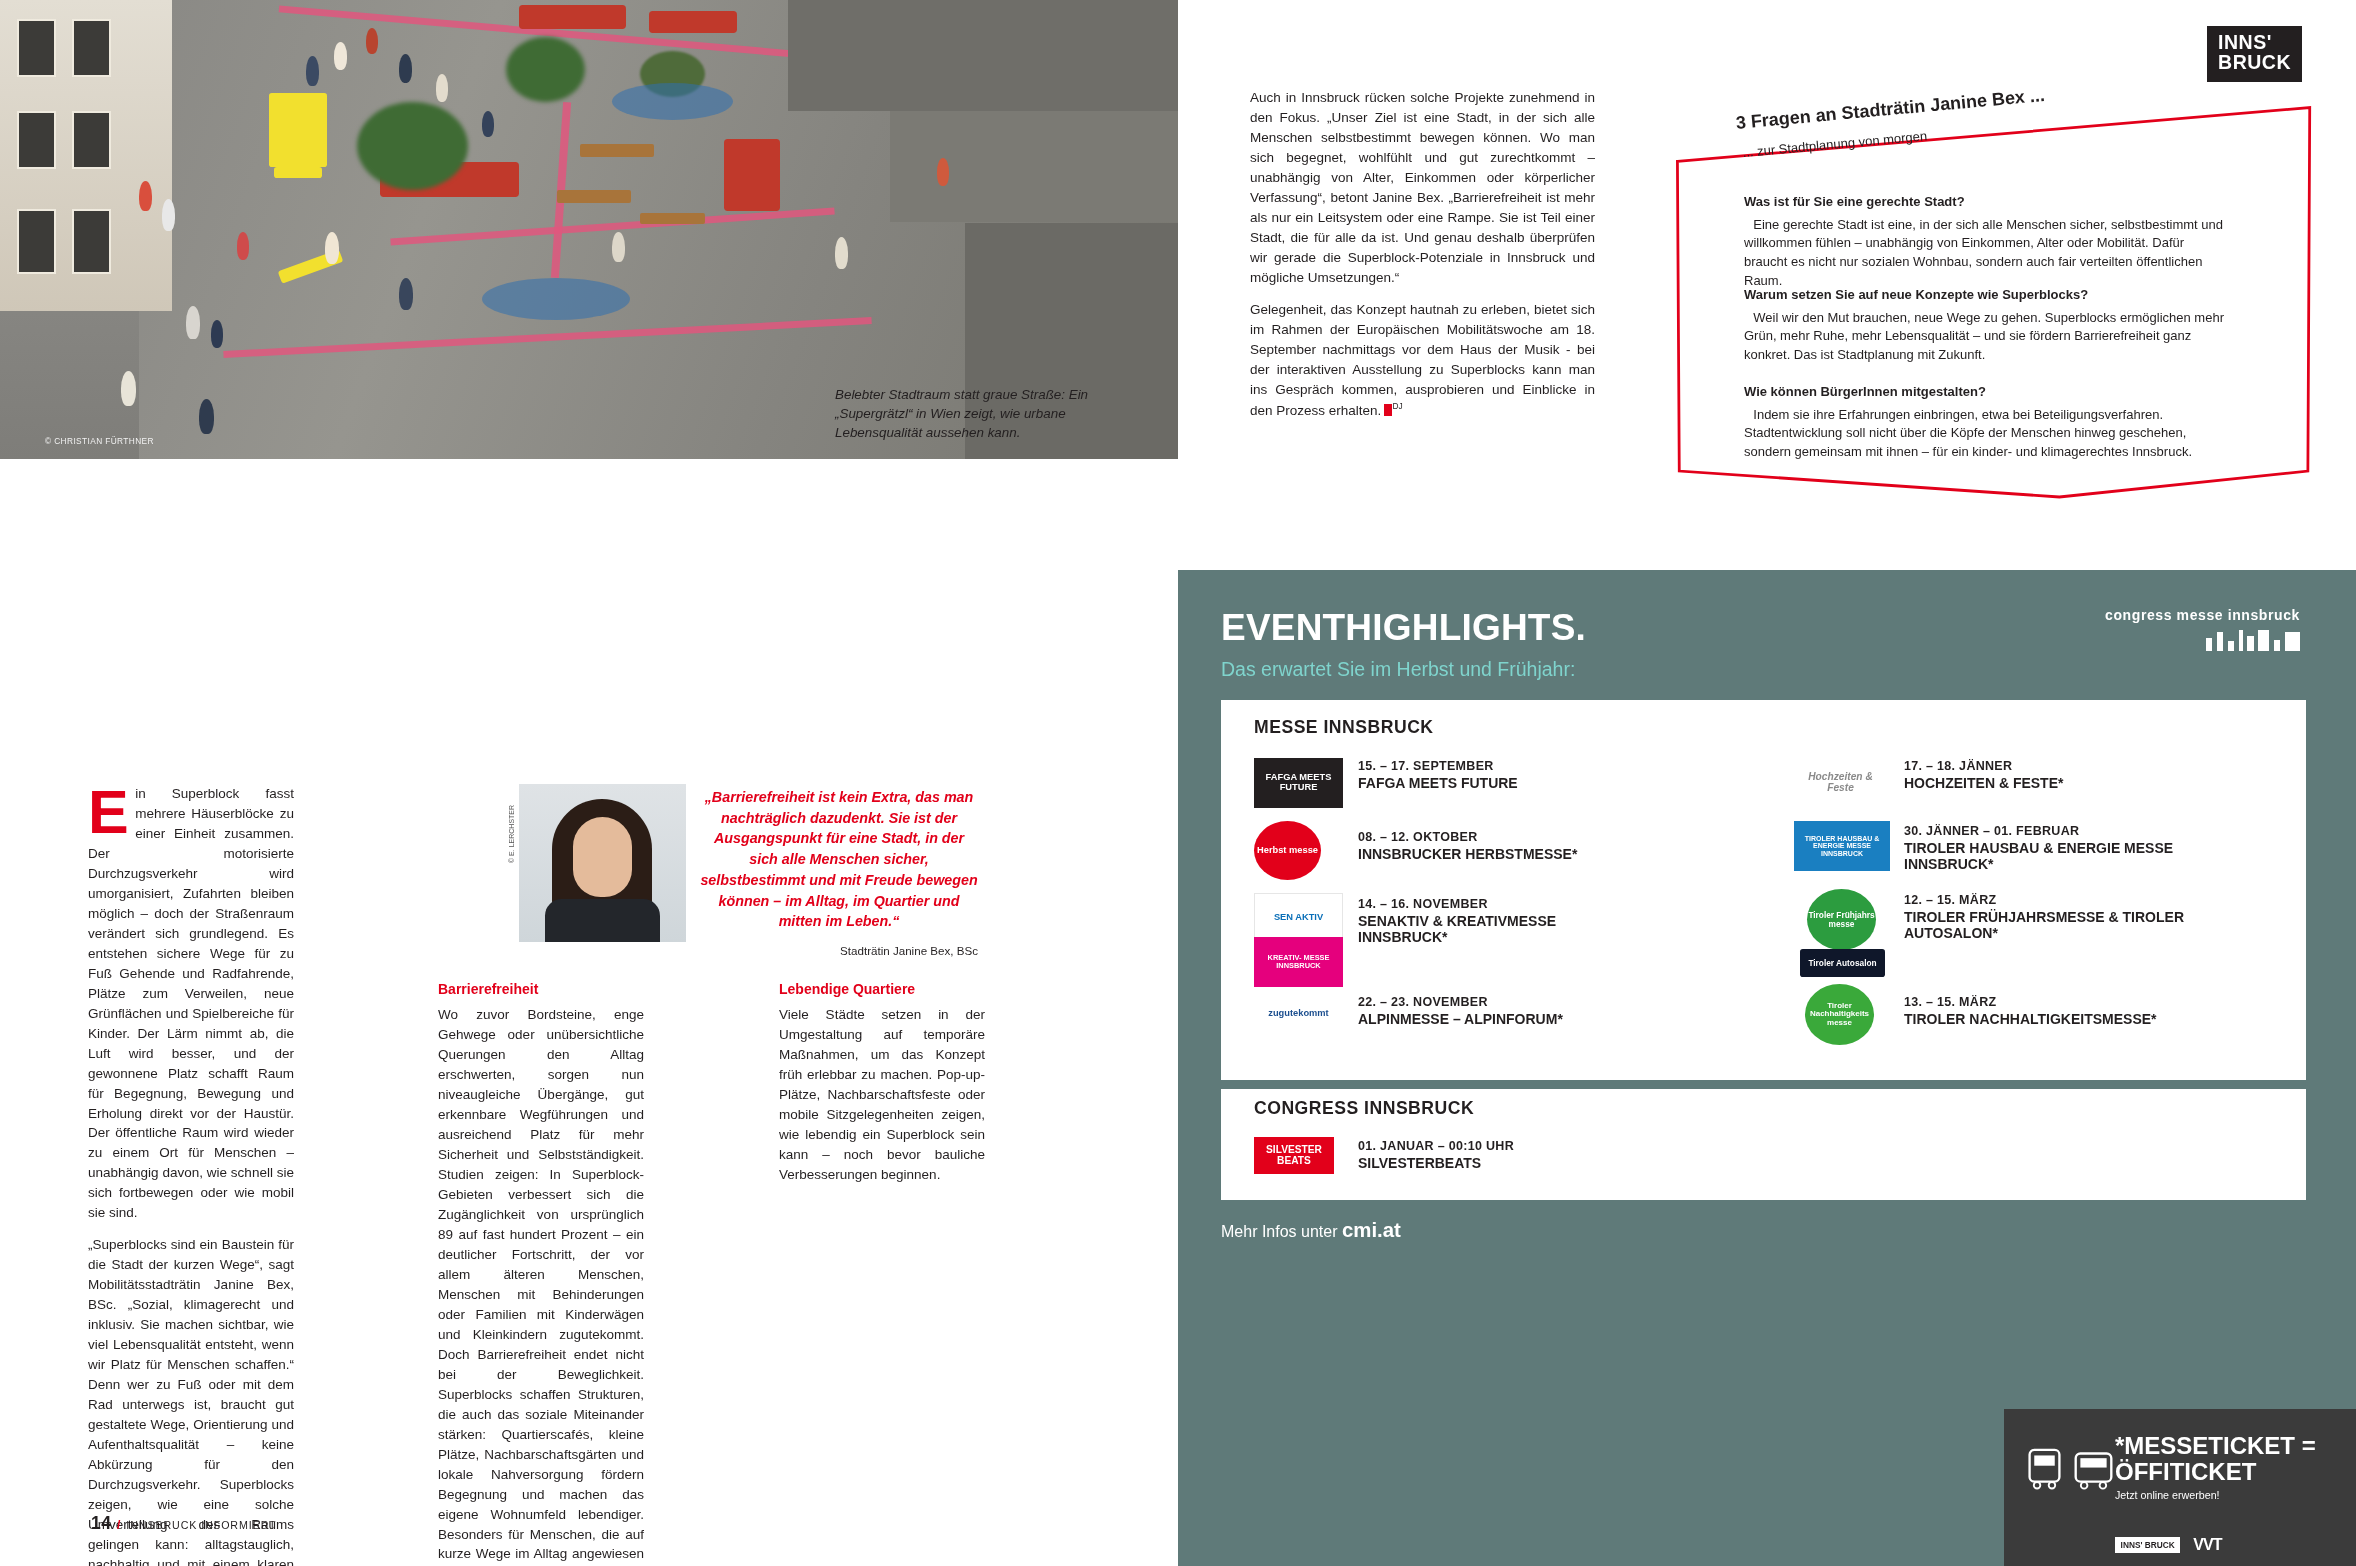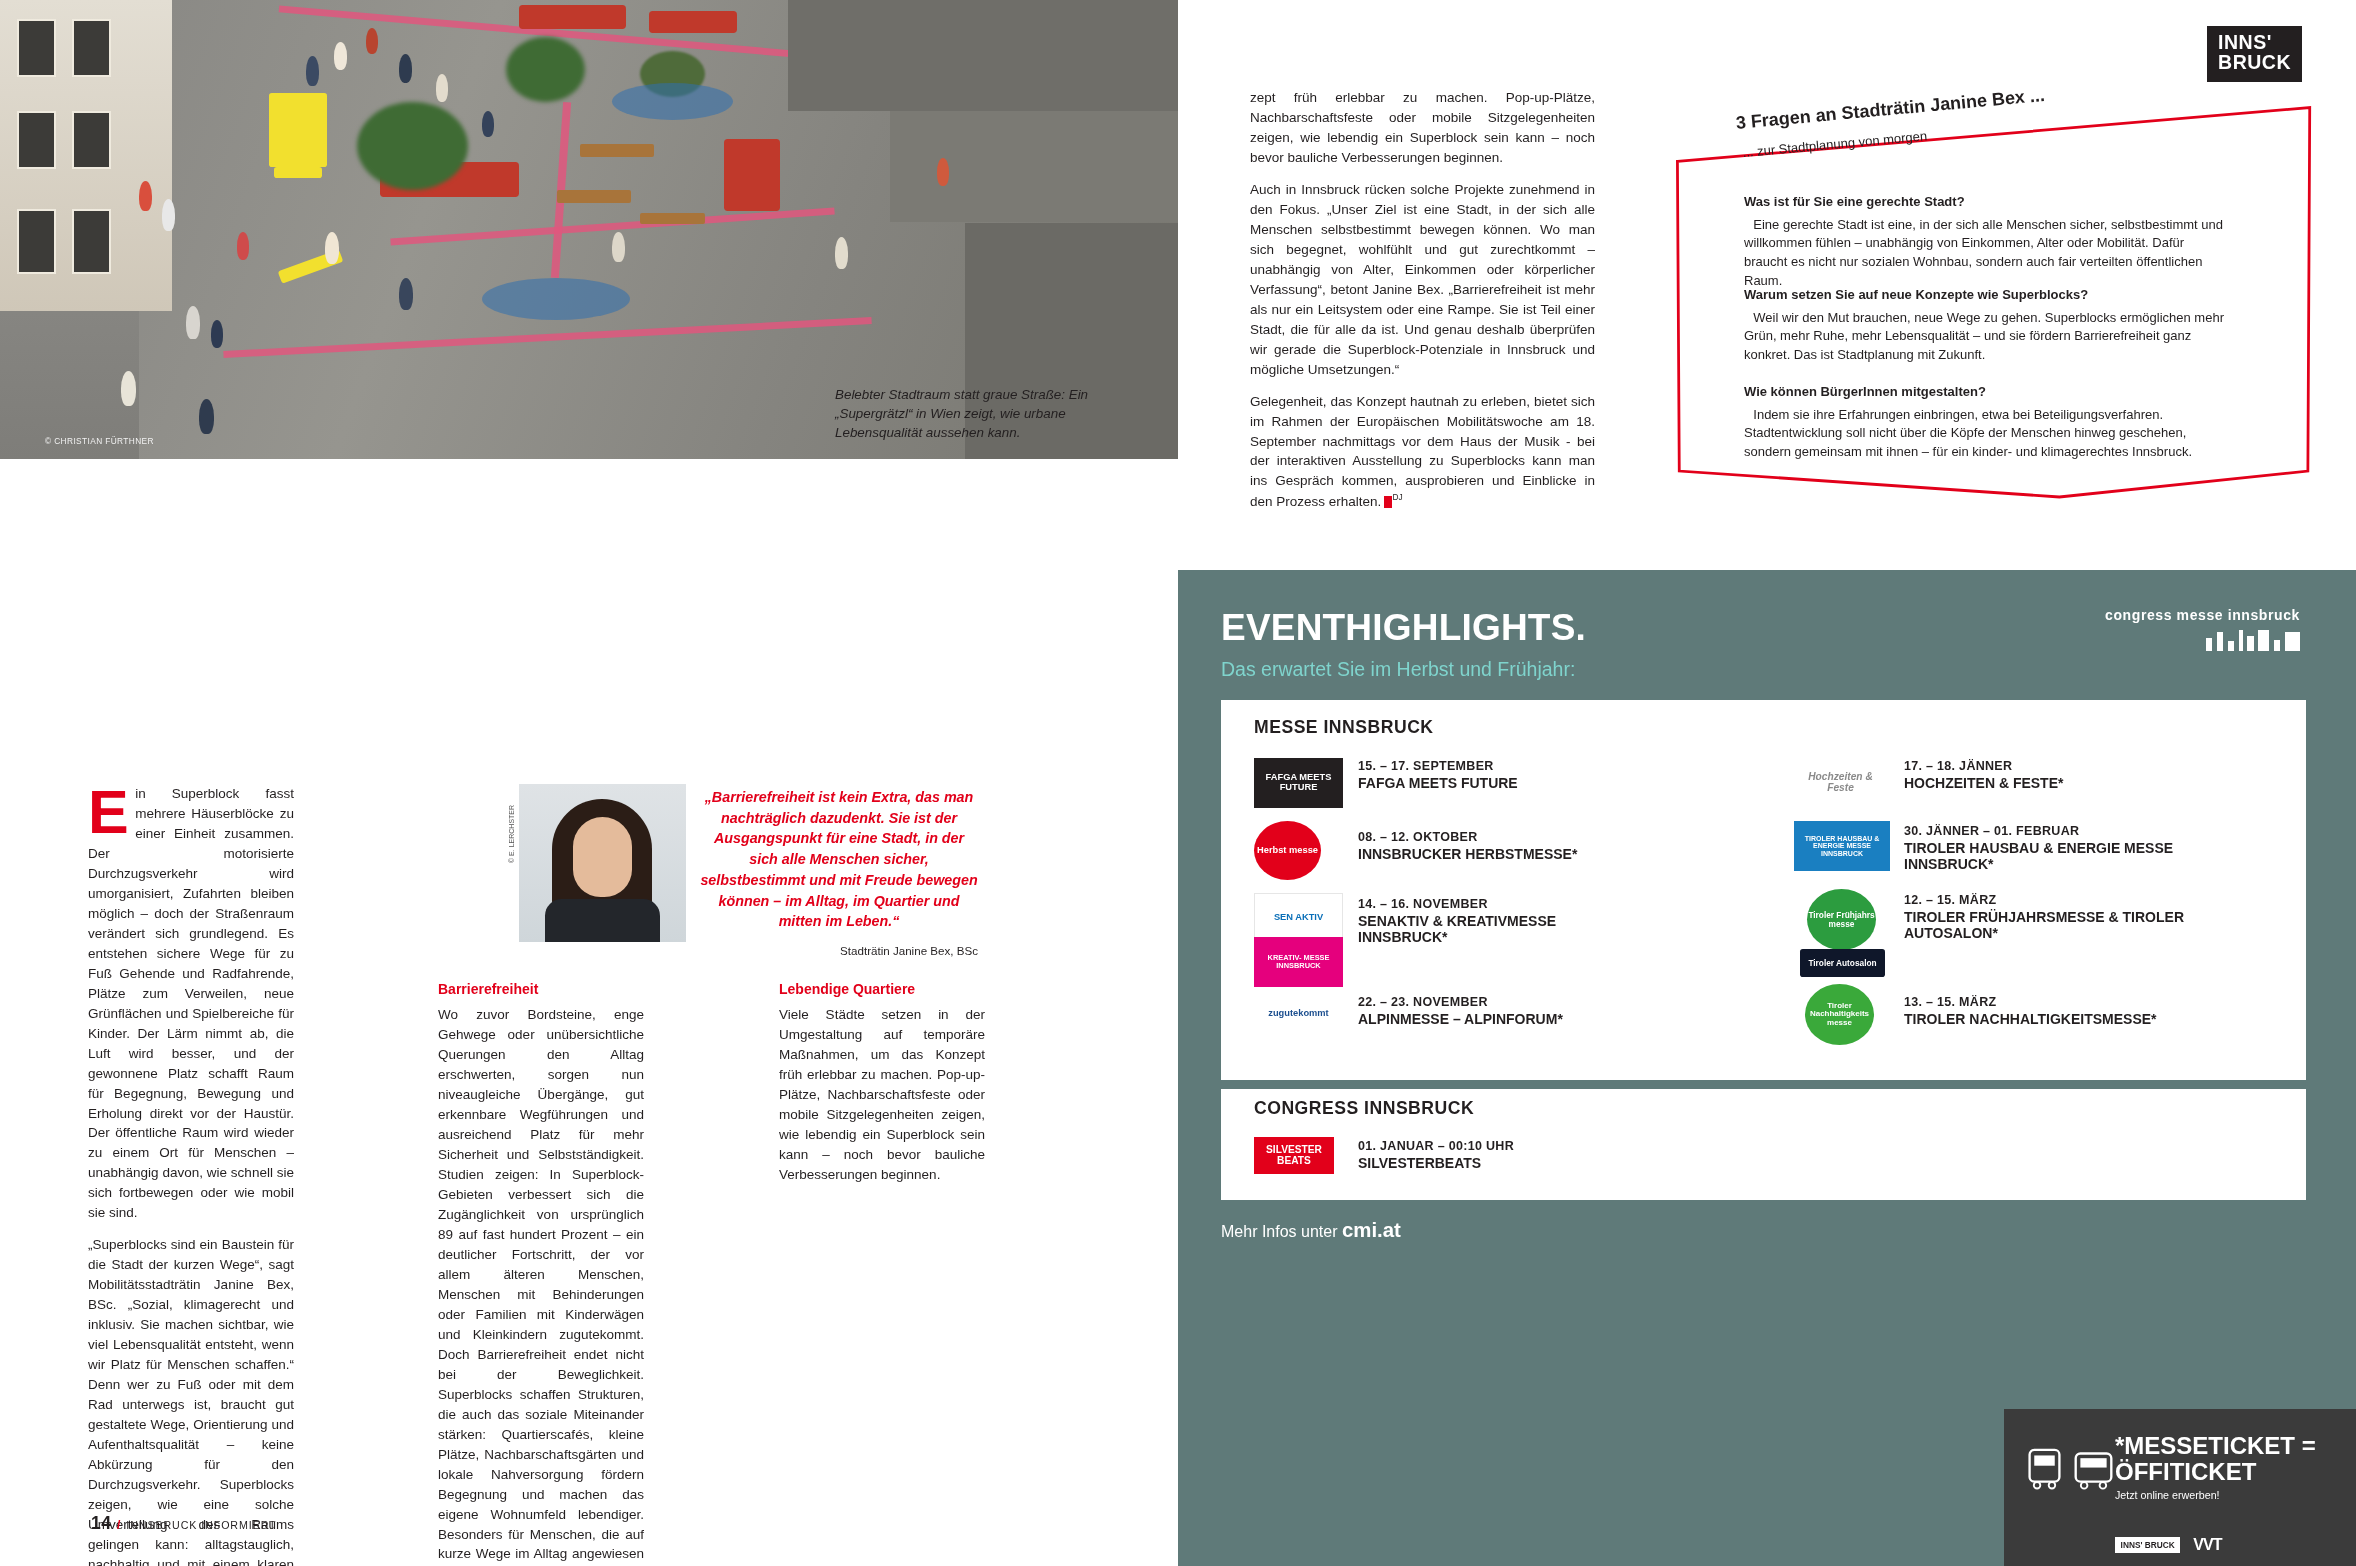--- a/index.html
+++ b/index.html
@@ -304,21 +304,20 @@
   </div>
 
   <div class="right-page">
 
     <div class="logo">
       <div>INNS'</div>
       <div>BRUCK</div>
     </div>
 
     <div class="rcol">
-      <p>zept früh erlebbar zu machen. Pop-up-Plätze, Nachbarschaftsfeste oder mobile Sitzgelegenheiten zeigen, wie lebendig ein Superblock sein kann – noch bevor bauliche Verbesserungen beginnen.</p>
       <p>Auch in Innsbruck rücken solche Projekte zunehmend in den Fokus. „Unser Ziel ist eine Stadt, in der sich alle Menschen selbstbestimmt bewegen können. Wo man sich begegnet, wohlfühlt und gut zurechtkommt – unabhängig von Alter, Einkommen oder körperlicher Verfassung“, betont Janine Bex. „Barrierefreiheit ist mehr als nur ein Leitsystem oder eine Rampe. Sie ist Teil einer Stadt, die für alle da ist. Und genau deshalb überprüfen wir gerade die Superblock-Potenziale in Innsbruck und mögliche Umsetzungen.“</p>
       <p><span>Gelegenheit, das Konzept hautnah zu erleben, bietet sich im Rahmen der Europäischen Mobilitätswoche am 18. September nachmittags vor dem Haus der Musik - bei der interaktiven Ausstellung zu Superblocks kann man ins Gespräch kommen, ausprobieren und Einblicke in den Prozess erhalten.</span><span class="endmark"></span><span class="byline">DJ</span></p>
     </div>
 
     <div class="qbox">
       <svg viewBox="0 0 700 430" width="649" height="399">
         <polygon points="8,66 690,8 688,400 420,428 10,400" fill="none" stroke="#e2001a" stroke-width="3"></polygon>
       </svg>
       <div class="qbox-inner">
         <div class="qbox-title">3 Fragen an Stadträtin Janine Bex ...</div>

